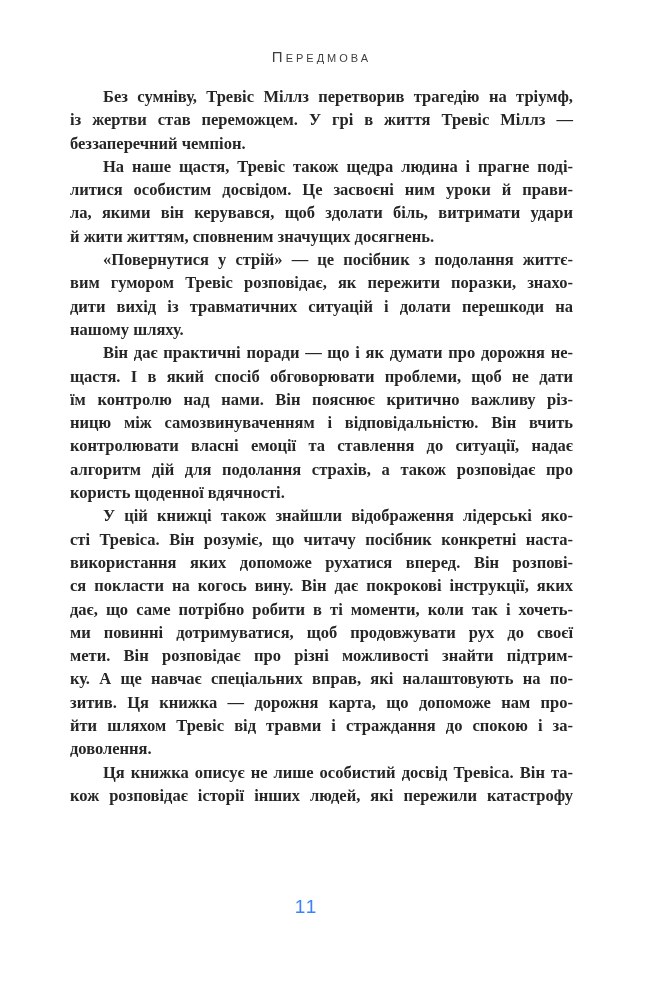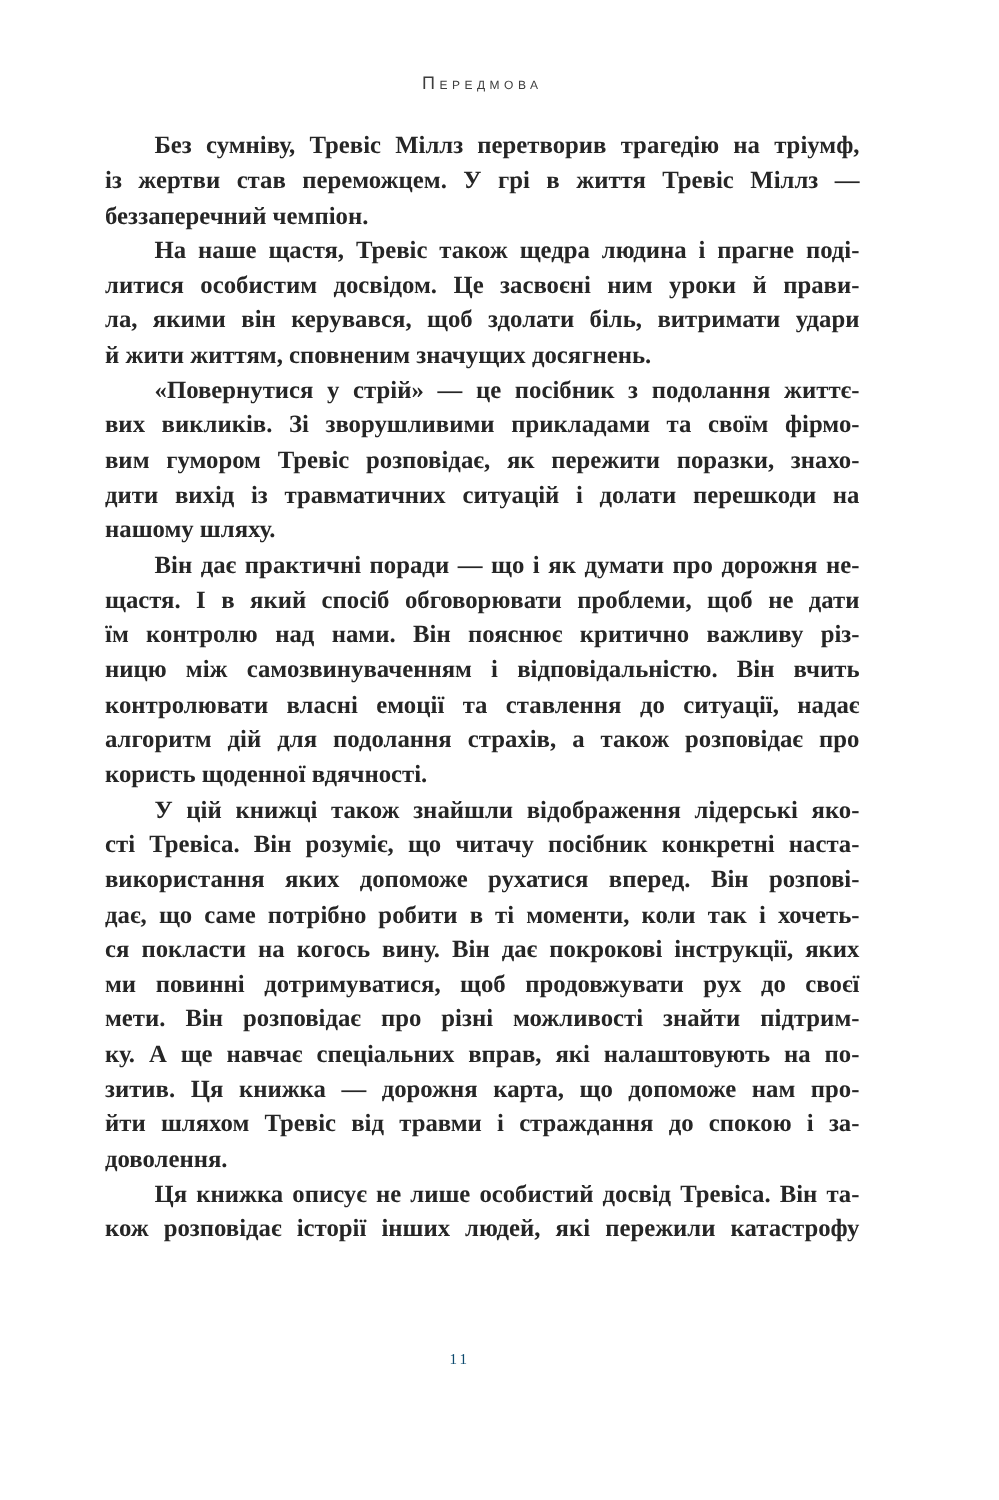--- a/index.html
+++ b/index.html
@@ -17,21 +17,21 @@
     overflow: hidden;
   }
   .chapter-header {
     position: absolute;
     top: 48px;
     left: 70px;
     width: 503px;
     text-align: center;
     font-family: "Liberation Sans", "DejaVu Sans", sans-serif;
     font-variant: small-caps;
-    font-size: 12px;
+    font-size: 15px;
     letter-spacing: 3px;
     color: #3d3d3d;
   }
   .body-text {
     position: absolute;
     top: 85px;
     left: 70px;
     width: 503px;
     font-size: 16.5px;
     line-height: 23.3px;
@@ -47,24 +47,24 @@
   .page-number-wrap {
     position: absolute;
     top: 896px;
     left: 70px;
     width: 503px;
     text-align: center;
     box-sizing: border-box;
     padding-right: 30px;
   }
   .page-number {
-    font-family: Liberation Serif, serif;
-    font-size: 10px;
+    font-family: Liberation Sans, sans-serif;
+    font-size: 19px;
     letter-spacing: 2px;
-    color: #0c4a6e;
+    color: #3b82f6;
   }
 </style>
 </head>
 <body>
 
 <div class="page">
   <div class="chapter-header">Передмова</div>
 
   <div class="body-text">
       <div class="para">
@@ -73,40 +73,39 @@
         <div class="line plast">беззаперечний чемпіон.</div>
       </div>
       <div class="para">
         <div class="line first">На наше щастя, Тревіс також щедра людина і прагне поді-</div>
         <div class="line">литися особистим досвідом. Це засвоєні ним уроки й прави-</div>
         <div class="line">ла, якими він керувався, щоб здолати біль, витримати удари</div>
         <div class="line plast">й жити життям, сповненим значущих досягнень.</div>
       </div>
       <div class="para">
         <div class="line first">«Повернутися у стрій» — це посібник з подолання життє-</div>
-        <div class="line">вих викликів. Зі зворушливими прикладами та своїм фірмо-</div>
         <div class="line">вим гумором Тревіс розповідає, як пережити поразки, знахо-</div>
         <div class="line">дити вихід із травматичних ситуацій і долати перешкоди на</div>
         <div class="line plast">нашому шляху.</div>
       </div>
       <div class="para">
         <div class="line first">Він дає практичні поради — що і як думати про дорожня не-</div>
         <div class="line">щастя. І в який спосіб обговорювати проблеми, щоб не дати</div>
         <div class="line">їм контролю над нами. Він пояснює критично важливу різ-</div>
         <div class="line">ницю між самозвинуваченням і відповідальністю. Він вчить</div>
         <div class="line">контролювати власні емоції та ставлення до ситуації, надає</div>
         <div class="line">алгоритм дій для подолання страхів, а також розповідає про</div>
         <div class="line plast">користь щоденної вдячності.</div>
       </div>
       <div class="para">
         <div class="line first">У цій книжці також знайшли відображення лідерські яко-</div>
         <div class="line">сті Тревіса. Він розуміє, що читачу посібник конкретні наста-</div>
         <div class="line">використання яких допоможе рухатися вперед. Він розпові-</div>
+        <div class="line">ся покласти на когось вину. Він дає покрокові інструкції, яких</div>
         <div class="line">дає, що саме потрібно робити в ті моменти, коли так і хочеть-</div>
-        <div class="line">ся покласти на когось вину. Він дає покрокові інструкції, яких</div>
         <div class="line">ми повинні дотримуватися, щоб продовжувати рух до своєї</div>
         <div class="line">мети. Він розповідає про різні можливості знайти підтрим-</div>
         <div class="line">ку. А ще навчає спеціальних вправ, які налаштовують на по-</div>
         <div class="line">зитив. Ця книжка — дорожня карта, що допоможе нам про-</div>
         <div class="line">йти шляхом Тревіс від травми і страждання до спокою і за-</div>
         <div class="line plast">доволення.</div>
       </div>
       <div class="para">
         <div class="line first">Ця книжка описує не лише особистий досвід Тревіса. Він та-</div>
         <div class="line">кож розповідає історії інших людей, які пережили катастрофу</div>

